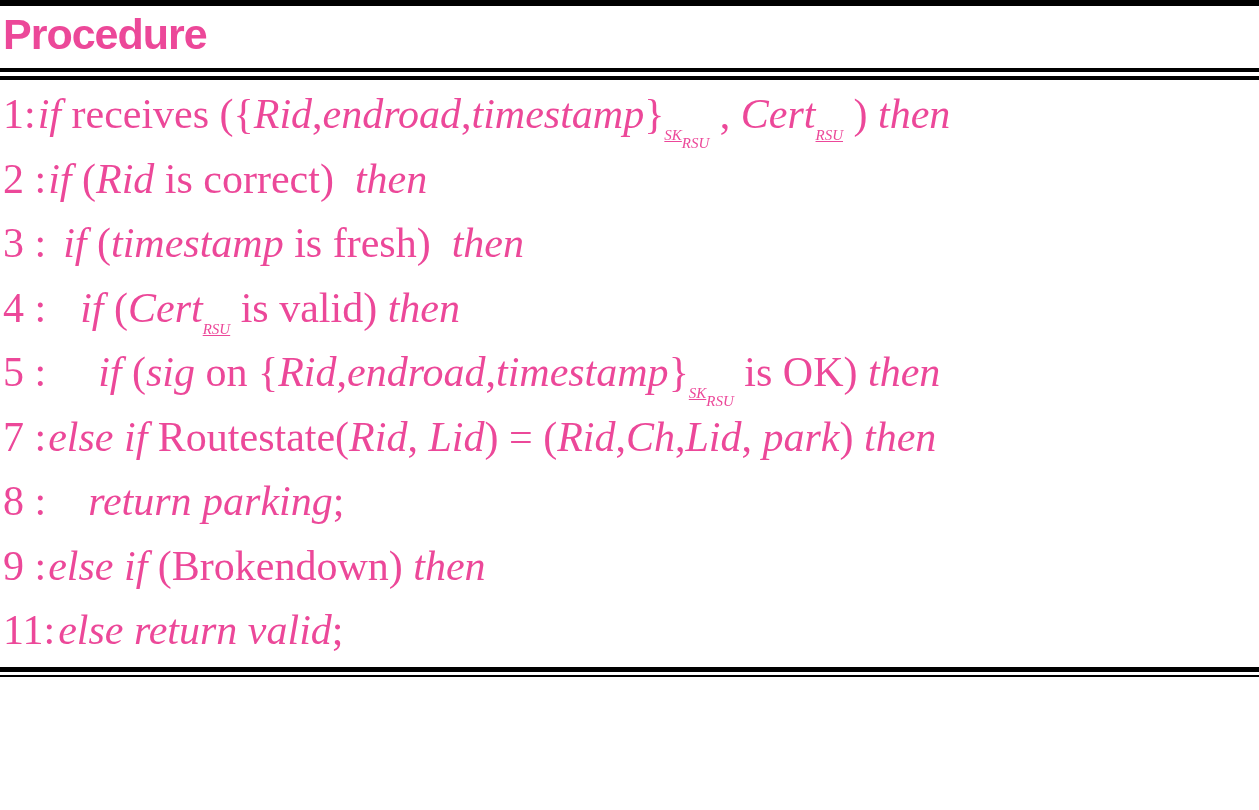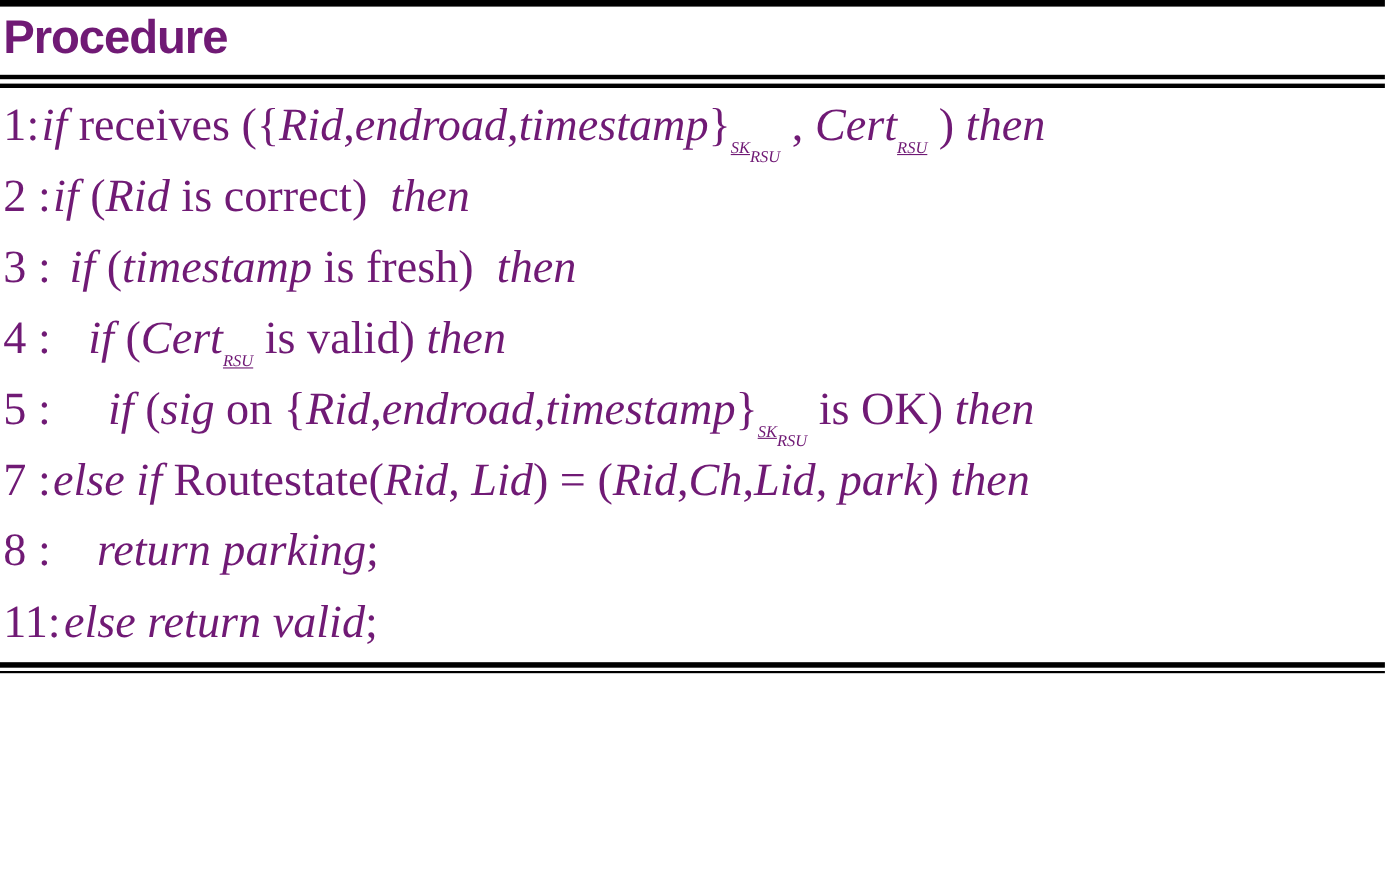--- a/index.html
+++ b/index.html
@@ -1,21 +1,21 @@
 <!DOCTYPE html>
 <html><head>
 <meta charset="utf-8">
 <style>
   html, body { margin: 0; padding: 0; background: #ffffff; }
   .page {
     position: relative;
     width: 1259px;
     height: 810px;
     background: #ffffff;
-    color: #701a75;
+    color: #ec4899;
     overflow: hidden;
     font-family: "Liberation Serif", serif;
   }
   .rule-top { height: 6px; background: #000; }
   .header {
     display: flex;
     align-items: baseline;
     gap: 14px;
     padding: 4px 0 0 3px;
     height: 58px;
@@ -78,20 +78,21 @@
   </div>
 
   <div class="code-body">
       <div class="line"><span class="num rm">1:</span><span class="gap" style="width: 2px;"></span><span class="content"><span class="it">if</span><span class="rm"> receives ({</span><span class="it">Rid</span><span class="rm">,</span><span class="it">endroad</span><span class="rm">,</span><span class="it">timestamp</span><span class="rm">}</span><sub class="sub">SK</sub><sub class="subsub">RSU</sub><span class="rm"> , </span><span class="it">Cert</span><sub class="sub">RSU</sub><span class="rm"> ) </span><span class="it">then</span></span></div>
       <div class="line"><span class="num rm">2 :</span><span class="gap" style="width: 2px;"></span><span class="content"><span class="it">if</span><span class="rm"> (</span><span class="it">Rid</span><span class="rm"> is correct)  </span><span class="it">then</span></span></div>
       <div class="line"><span class="num rm">3 :</span><span class="gap" style="width: 17px;"></span><span class="content"><span class="it">if</span><span class="rm"> (</span><span class="it">timestamp</span><span class="rm"> is fresh)  </span><span class="it">then</span></span></div>
       <div class="line"><span class="num rm">4 :</span><span class="gap" style="width: 34px;"></span><span class="content"><span class="it">if</span><span class="rm"> (</span><span class="it">Cert</span><sub class="sub">RSU</sub><span class="rm"> is valid) </span><span class="it">then</span></span></div>
       <div class="line"><span class="num rm">5 :</span><span class="gap" style="width: 52px;"></span><span class="content"><span class="it">if</span><span class="rm"> (</span><span class="it">sig</span><span class="rm"> on {</span><span class="it">Rid</span><span class="rm">,</span><span class="it">endroad</span><span class="rm">,</span><span class="it">timestamp</span><span class="rm">}</span><sub class="sub">SK</sub><sub class="subsub">RSU</sub><span class="rm"> is OK) </span><span class="it">then</span></span></div>
       <div class="line"><span class="num rm">7 :</span><span class="gap" style="width: 2px;"></span><span class="content"><span class="it">else if</span><span class="rm"> Routestate(</span><span class="it">Rid</span><span class="rm">, </span><span class="it">Lid</span><span class="rm">) = (</span><span class="it">Rid</span><span class="rm">,</span><span class="it">Ch</span><span class="rm">,</span><span class="it">Lid</span><span class="rm">, </span><span class="it">park</span><span class="rm">) </span><span class="it">then</span></span></div>
       <div class="line"><span class="num rm">8 :</span><span class="gap" style="width: 42px;"></span><span class="content"><span class="it">return parking</span><span class="rm">;</span></span></div>
+      <div class="line"><span class="num rm">9 :</span><span class="gap" style="width: 2px;"></span><span class="content"><span class="it">else if</span><span class="rm"> (Brokendown) </span><span class="it">then</span></span></div>
       <div class="line"><span class="num rm">11:</span><span class="gap" style="width: 3px;"></span><span class="content"><span class="it">else return valid</span><span class="rm">;</span></span></div>
     </div>
 
   <div class="dbl-rule bottom">
     <div class="a"></div>
     <div class="b"></div>
   </div>
 </div>
 
 </body></html>

